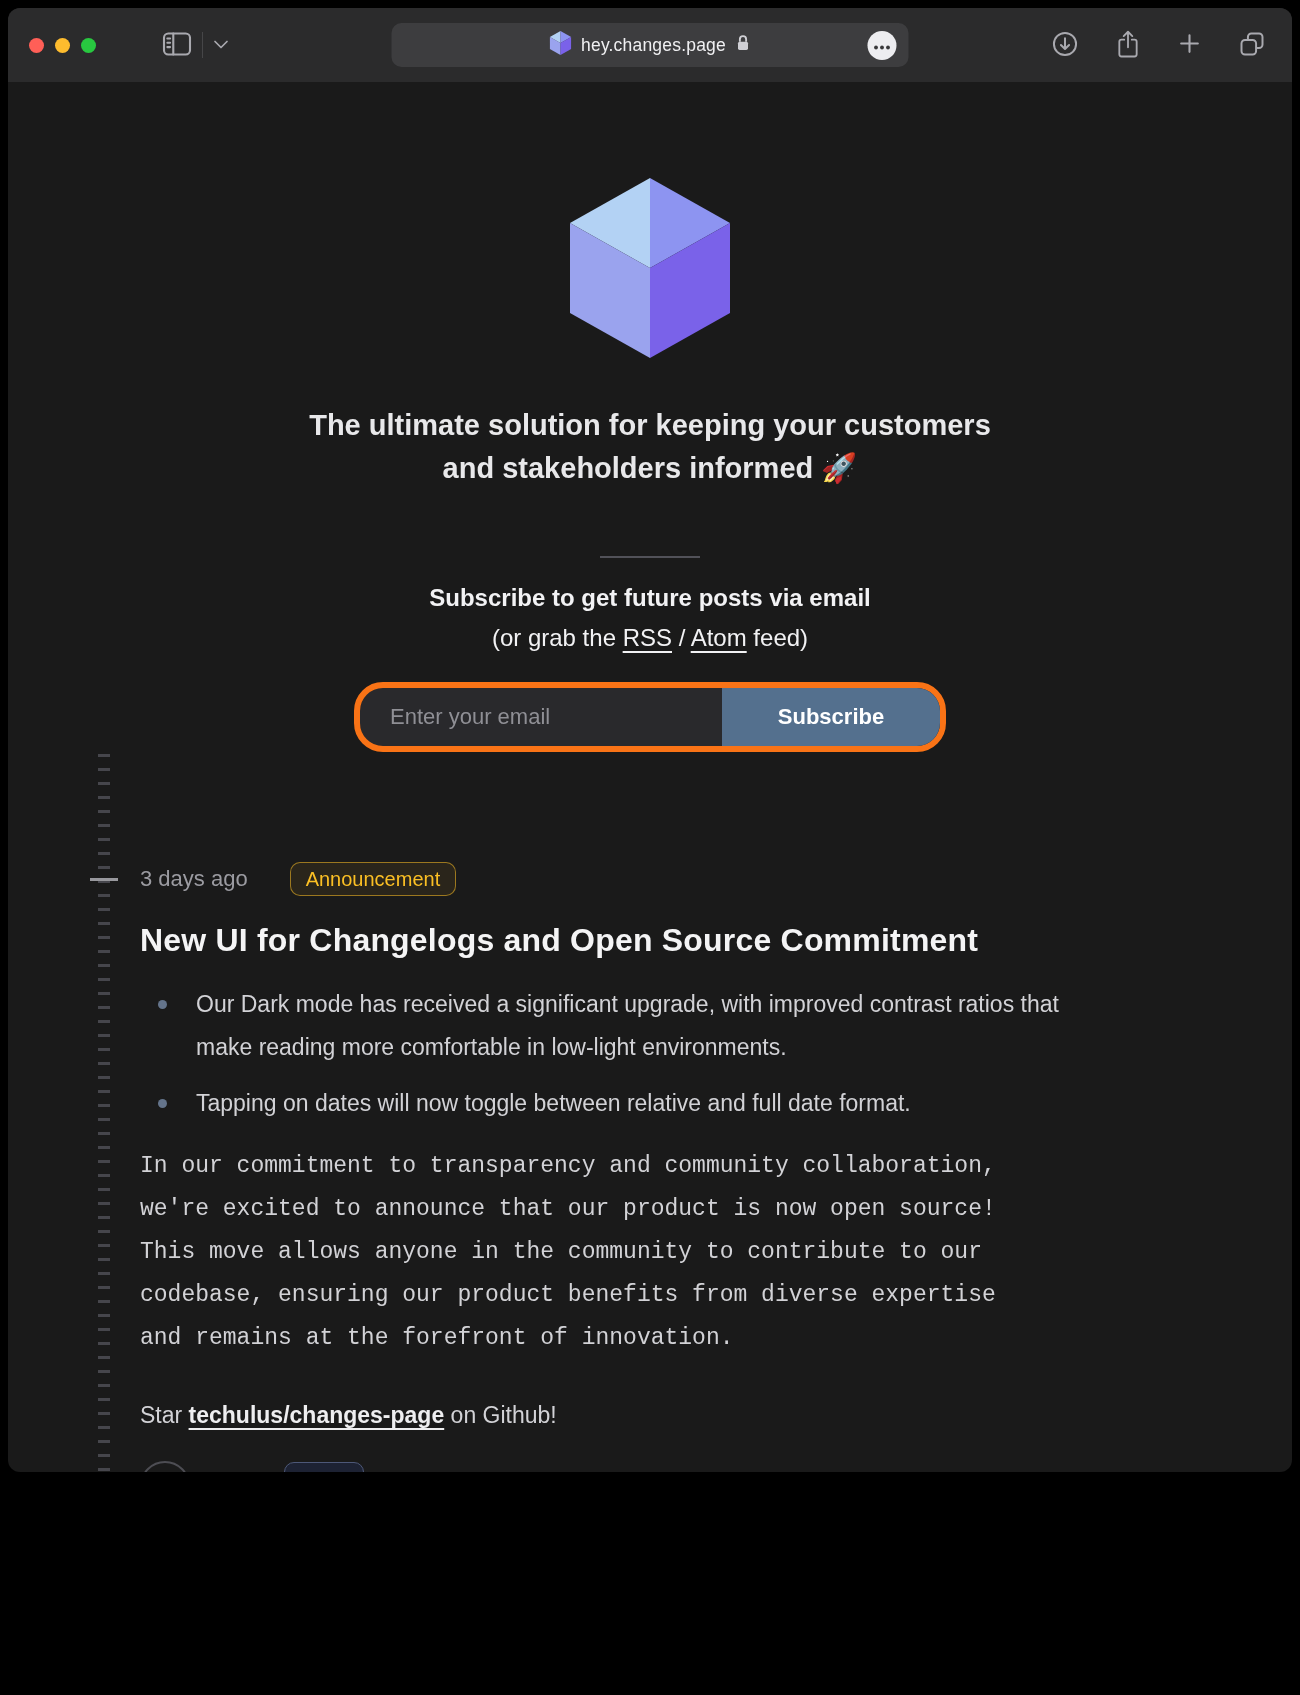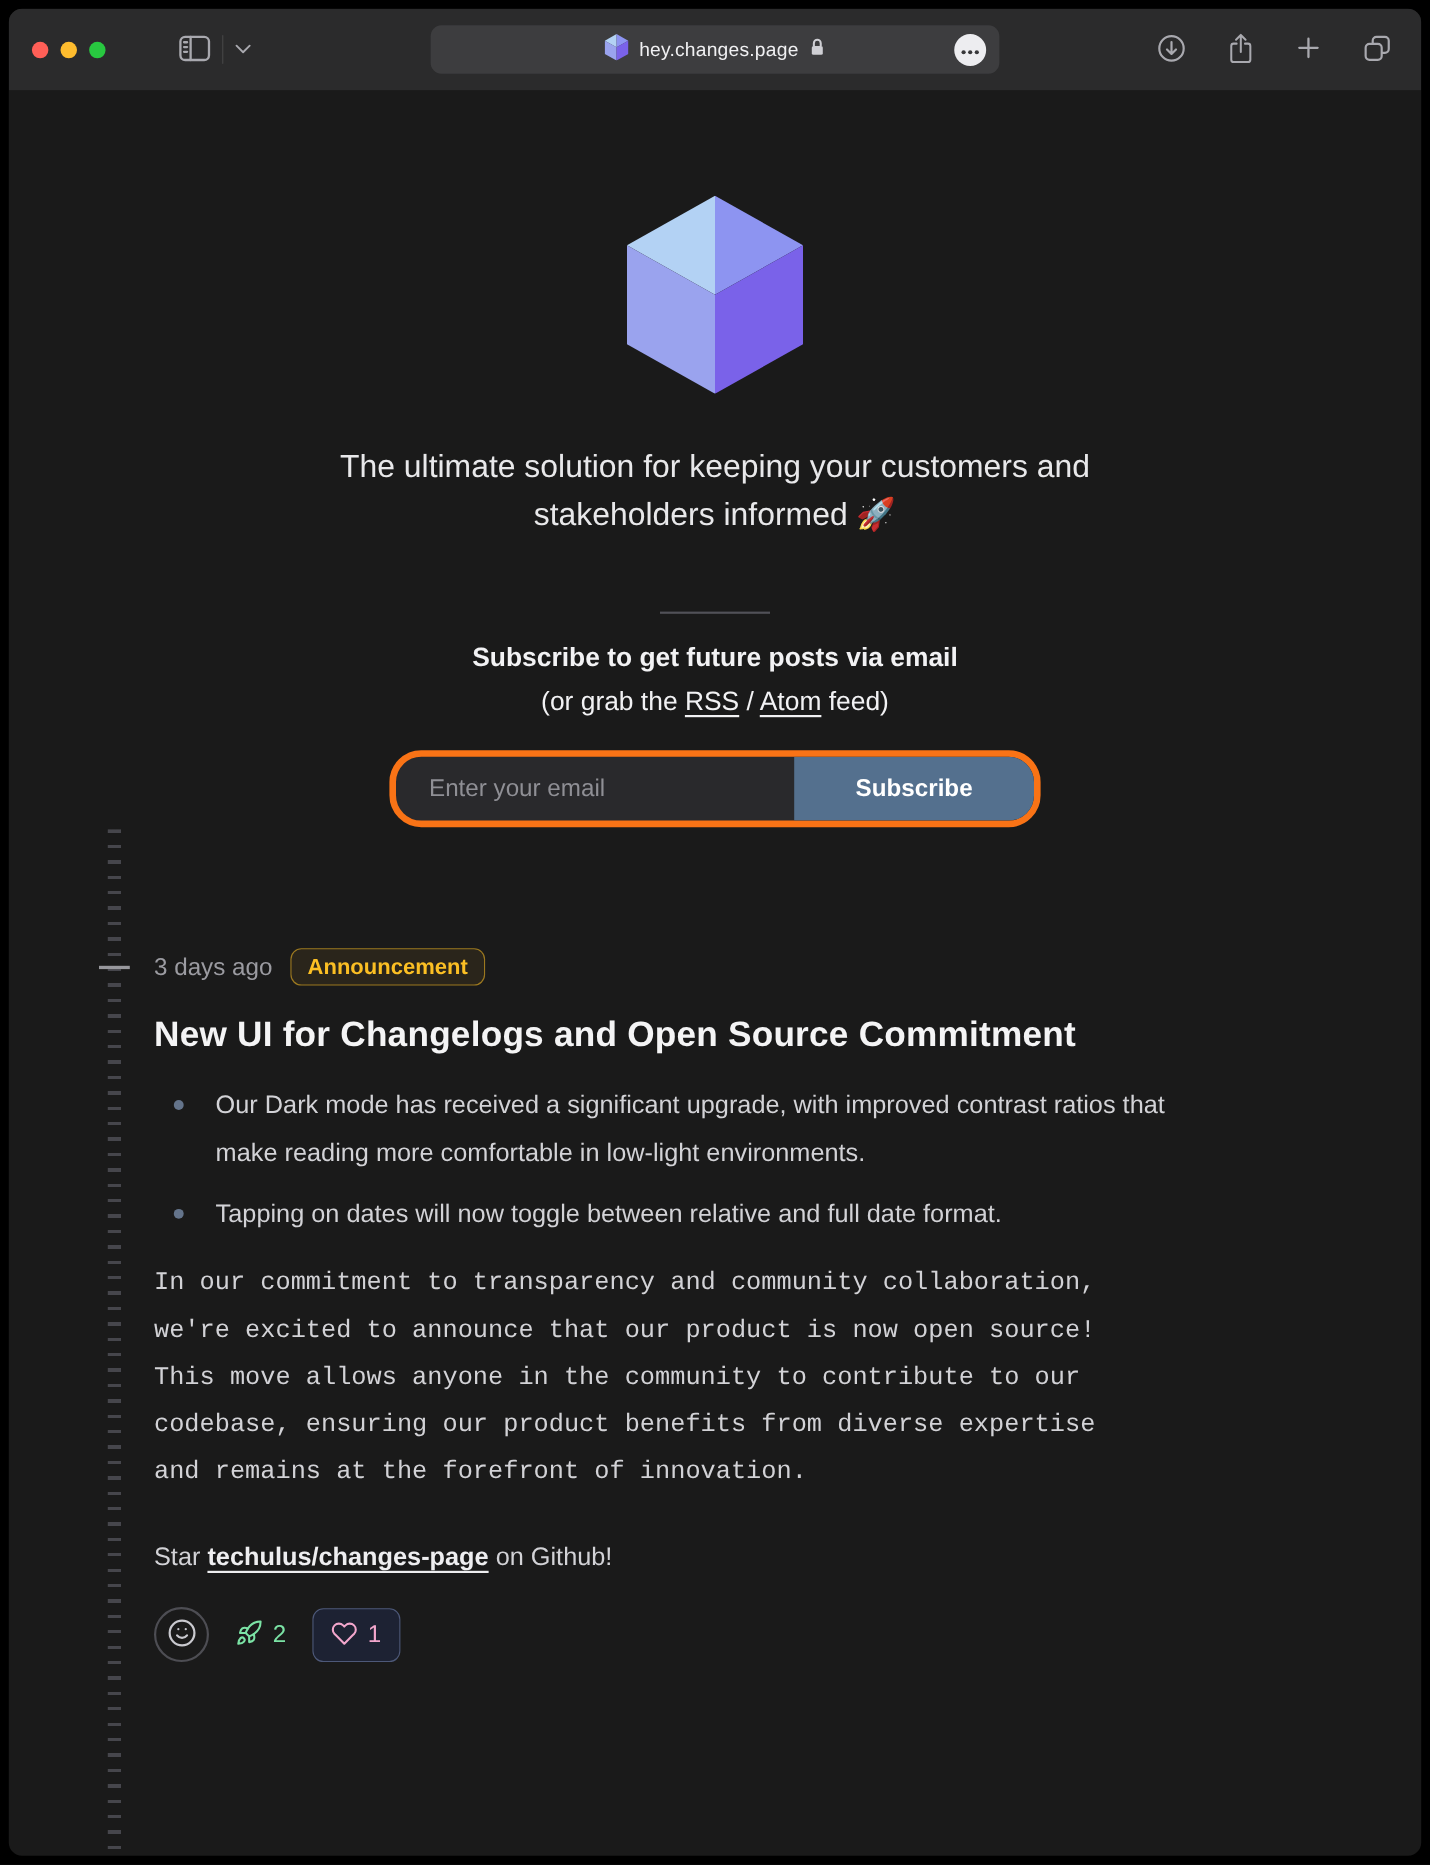--- a/index.html
+++ b/index.html
@@ -1,60 +1,60 @@
 <!DOCTYPE html>
 <html><head>
 <meta charset="utf-8">
 <style>
   html,body{margin:0;padding:0;width:1300px;height:1695px;background:#000;
     font-family:"Liberation Sans",sans-serif;-webkit-font-smoothing:antialiased;}
-  .window{position:absolute;left:8px;top:8px;width:1284px;height:1679px;
+  .window{position:absolute;left:8px;top:8px;width:1284px;height:1464px;
     background:#1a1a1a;border-radius:12px;overflow:hidden;display:flex;flex-direction:column;}
   
   .chrome{height:74px;background:#2b2b2c;display:flex;align-items:center;position:relative;flex:0 0 auto;}
   .lights{display:flex;gap:11px;margin-left:21px;}
   .light{width:15px;height:15px;border-radius:50%;}
   .light.red{background:#ff5f57;} .light.yellow{background:#febc2e;} .light.green{background:#28c840;}
   .chrome-btn{background:none;border:none;padding:0;display:flex;align-items:center;justify-content:center;cursor:default;}
   .sidebar-wrap{margin-left:66px;display:flex;align-items:center;}
   .vdiv{width:1px;height:26px;background:#464648;margin:0 10px;}
   .addr{position:absolute;left:50%;transform:translateX(-50%);top:15px;width:517px;height:44px;
     background:#3d3d3f;border-radius:10px;display:flex;align-items:center;justify-content:center;}
   .addr .url{color:#f0f0f2;font-size:17.5px;margin:0 10px 0 10px;letter-spacing:.2px;}
   .page-menu{position:absolute;right:12px;top:8px;width:29px;height:29px;border-radius:50%;
     background:#ededf0;display:flex;align-items:center;justify-content:center;}
   .right-icons{position:absolute;right:26px;display:flex;align-items:center;gap:36px;}
   svg.tool{stroke:#a9a9af;fill:none;stroke-width:1.7;stroke-linecap:round;stroke-linejoin:round;}
   
   .main{flex:1;display:flex;flex-direction:column;}
   .hero{text-align:center;}
   .logo{width:160px;height:180px;margin:96px auto 0;display:block;}
-  .tagline{color:#e8e8ea;font-size:29px;line-height:43px;font-weight:400;max-width:740px;margin:46px auto 0;}
+  .tagline{color:#e8e8ea;font-size:29px;line-height:43px;font-weight:700;max-width:740px;margin:46px auto 0;}
   .hr{width:100px;border:none;border-top:2px solid #515158;margin:66px auto 0;}
   .sub1{color:#f2f2f4;font-size:24px;font-weight:700;margin-top:26px;}
   .sub2{color:#f2f2f4;font-size:24px;font-weight:500;margin-top:12px;}
   .sub2 a{color:#f2f2f4;text-decoration:underline;text-underline-offset:5px;text-decoration-thickness:2px;cursor:pointer;}
   .form{width:580px;height:58px;margin:30px auto 0;display:flex;border-radius:29px;overflow:hidden;
     border:6px solid #f97316;background:#29292c;}
   .form input{flex:1;background:transparent;border:none;outline:none;padding:0 0 0 30px;
     color:#e8e8ea;font-size:22px;font-family:"Liberation Sans",sans-serif;}
   .form input::placeholder{color:#8f8f95;}
   .form button{width:218px;border:none;background:#54708e;color:#fff;font-size:22px;font-weight:600;
     font-family:"Liberation Sans",sans-serif;cursor:pointer;}
   
   .post-section{position:relative;flex:1;margin-top:0;}
   .rail{position:absolute;left:90px;top:2px;bottom:0;width:12px;
     background:repeating-linear-gradient(to bottom,#46464c 0 3px,transparent 3px 14px);}
   .tick{position:absolute;left:82px;top:126px;width:28px;height:3px;background:#98989d;}
   .post{margin-left:132px;margin-right:120px;}
   .meta{display:flex;align-items:center;gap:16px;margin-top:110px;}
   .date{color:#9b9ba1;font-size:22px;}
-  .badge{display:inline-block;color:#fbbf24;font-size:20px;font-weight:700;
+  .badge{display:inline-block;color:#fbbf24;font-size:20px;font-weight:400;
     border:1px solid rgba(251,191,36,.55);background:rgba(251,191,36,.07);
-    border-radius:10px;padding:4px 15px;line-height:24px;}
+    border-radius:10px;padding:4px 15px;line-height:24px;margin-left:26px;}
   .post h2{color:#f4f4f5;font-size:32px;font-weight:700;margin:26px 0 0 0;letter-spacing:.2px;}
   .post ul{list-style:none;margin:24px 0 0 0;padding:0;max-width:960px;}
   .post li{position:relative;padding-left:56px;color:#d2d2d6;font-size:23px;line-height:43px;margin-bottom:13px;}
   .post li::before{content:"";position:absolute;left:18px;top:17px;width:9px;height:9px;border-radius:50%;background:#64748b;}
   .para{color:#d2d2d6;font-size:23px;line-height:43px;max-width:905px;margin-top:20px;font-family:Liberation Mono, monospace;}
   .gh{color:#d2d2d6;font-size:23px;margin-top:42px;}
   .gh a{color:#eeeef0;font-weight:700;text-decoration:underline;text-underline-offset:5px;
     text-decoration-thickness:2px;cursor:pointer;}
   .reactions{display:flex;align-items:center;gap:24px;margin-top:32px;}
   .react{background:transparent;border:none;display:flex;align-items:center;gap:9px;padding:0;cursor:pointer;

